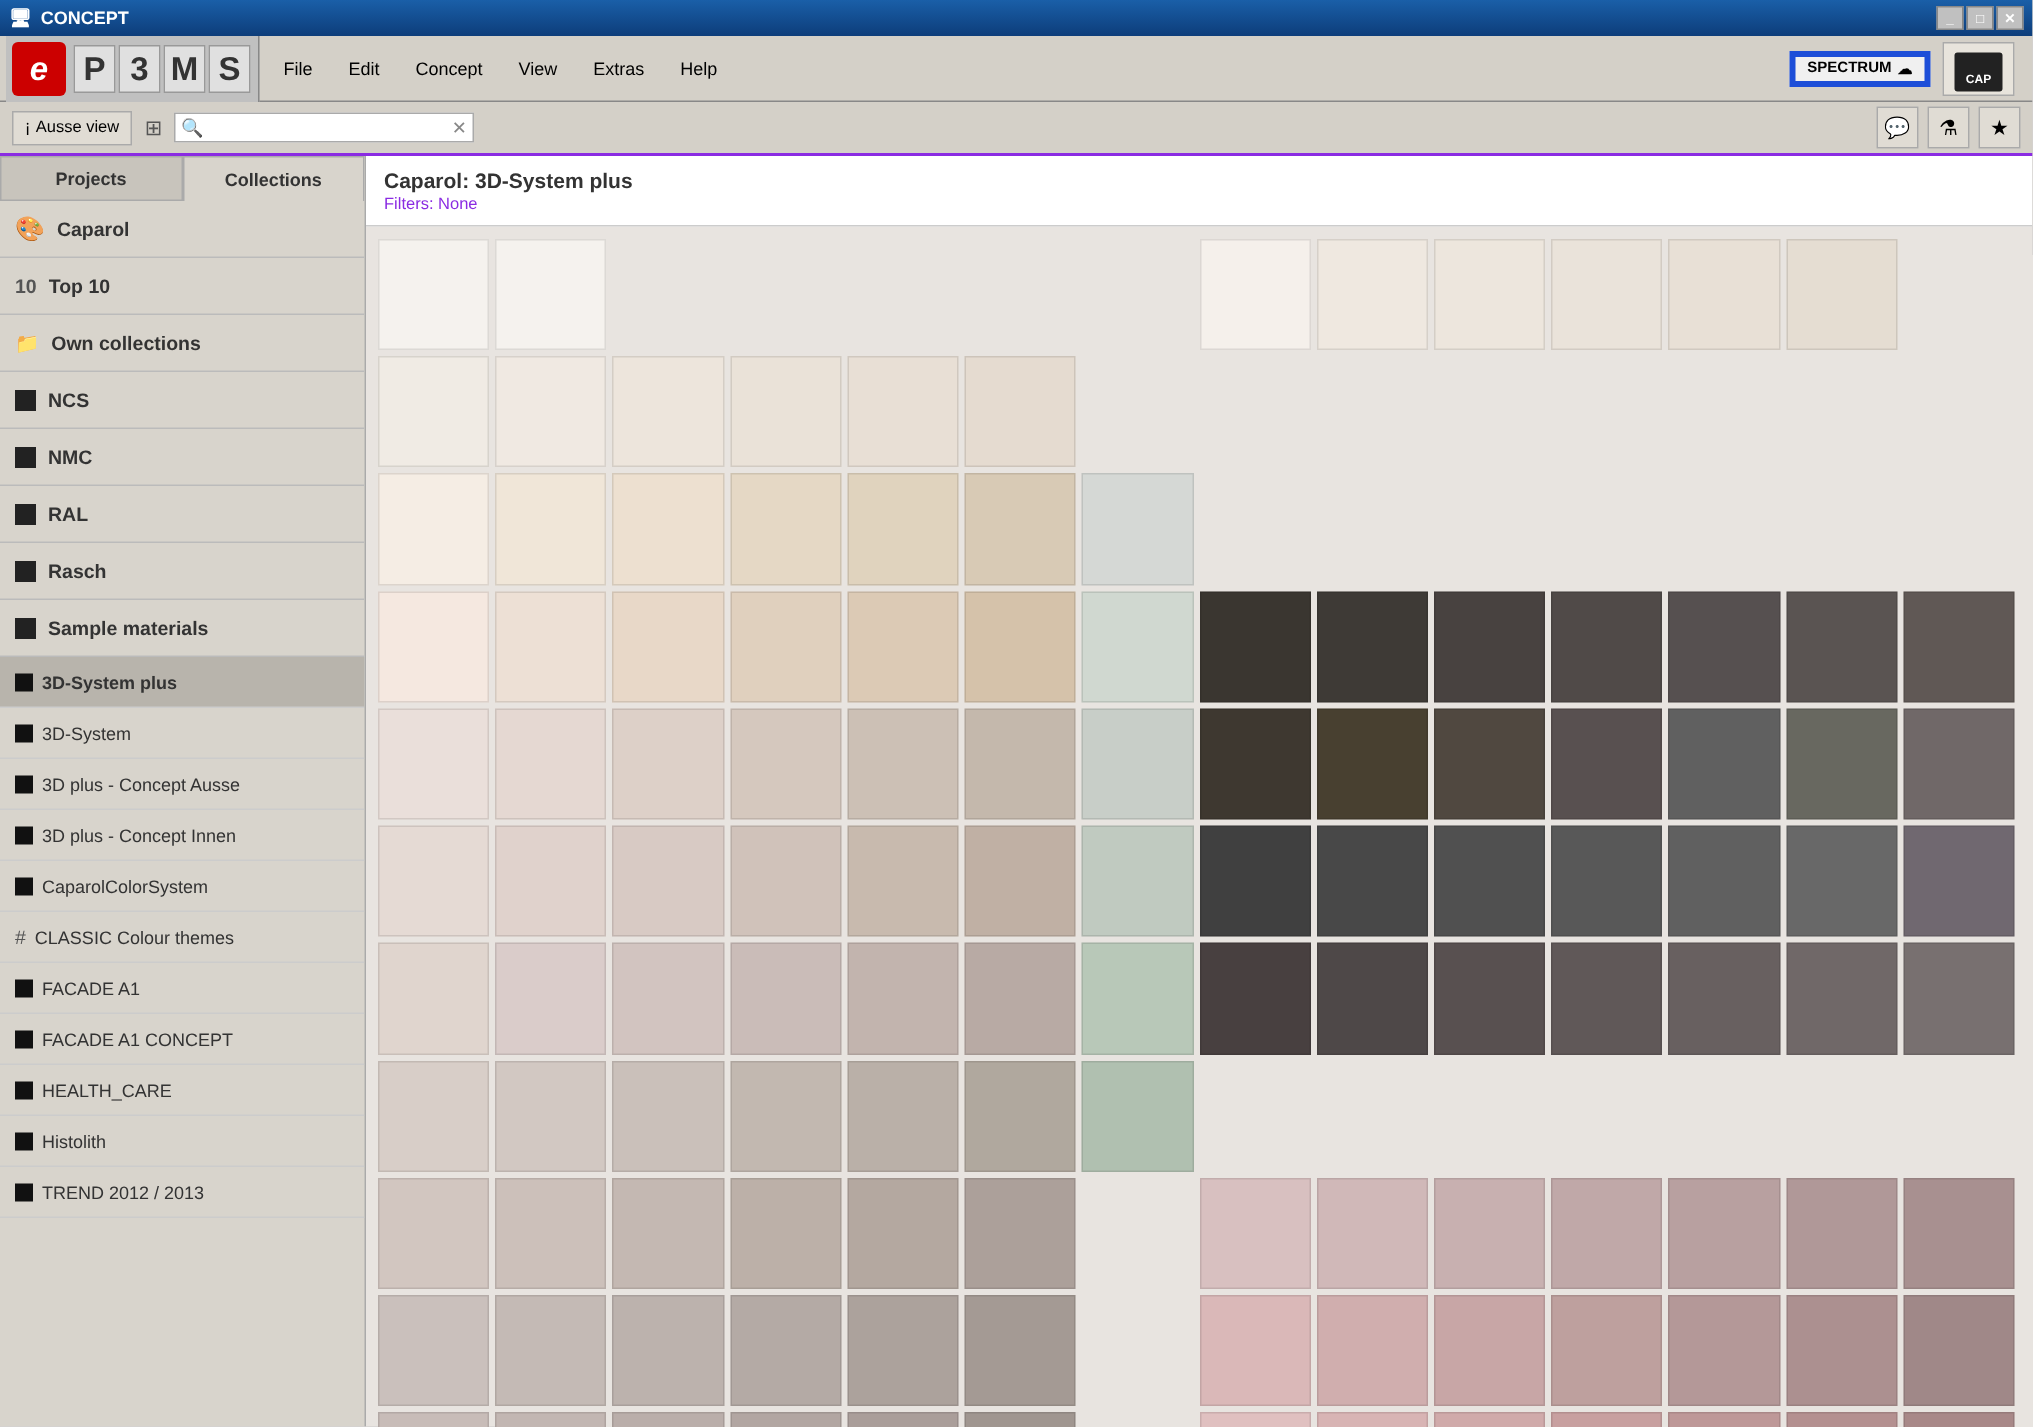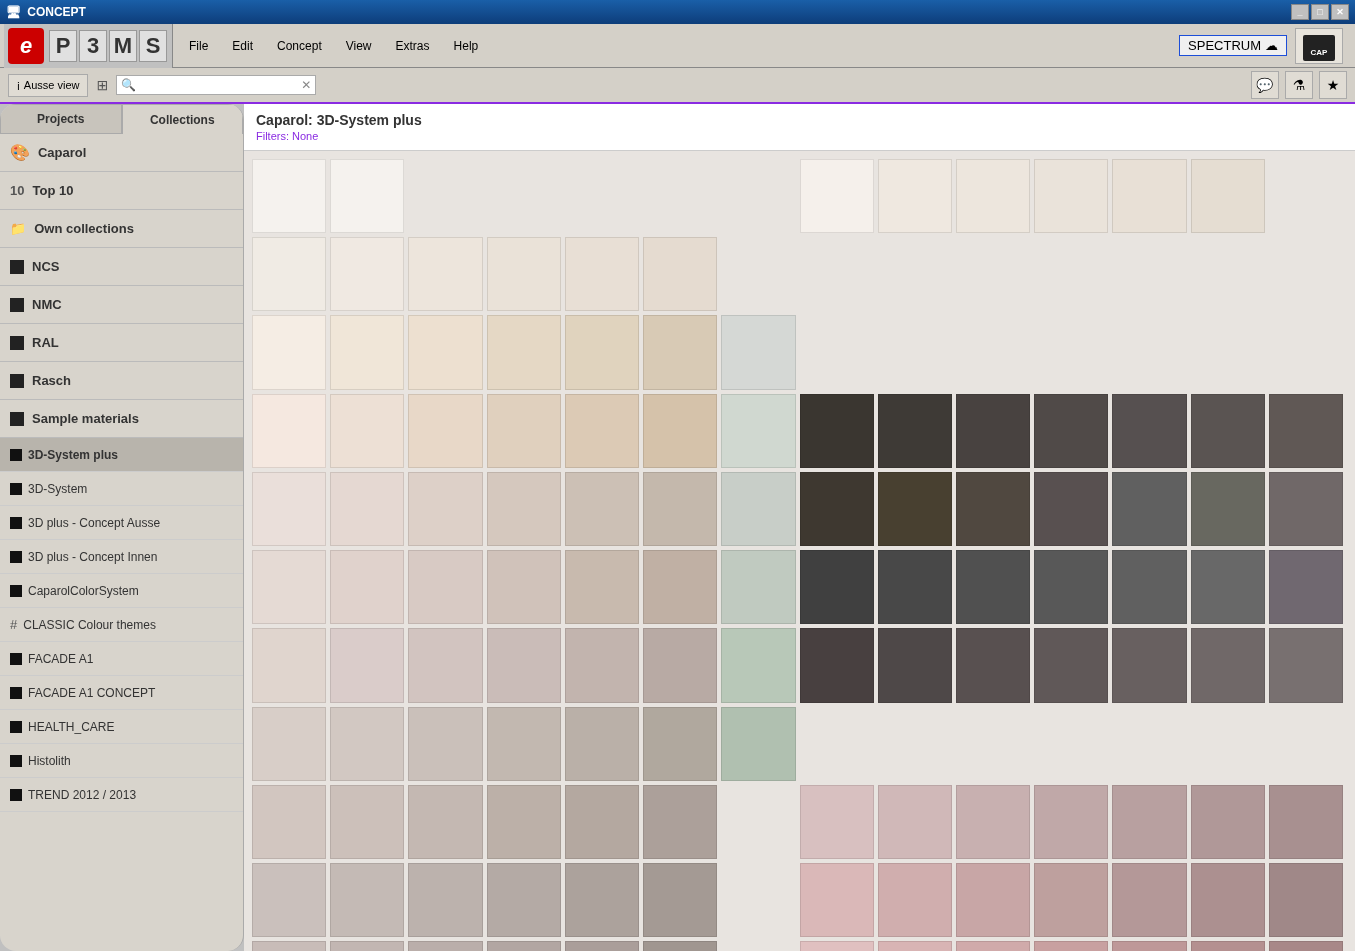--- a/index.html
+++ b/index.html
@@ -83,27 +83,28 @@
       padding: 2px 4px;
       text-align: right;
     }
     .caparol-logo {
       margin-left: auto;
       margin-right: 8px;
       display: flex;
       align-items: center;
     }
     .spectrum-btn {
-      border: 1px solid #1d4ed8;
+      border: 4px solid #1d4ed8;
       background: #f0f0f0;
       padding: 2px 8px;
-      font-size: 13px;
+      font-size: 10px;
       display: flex; align-items: center; gap: 4px;
       cursor: pointer;
       margin-right: 8px;
+      font-weight: bold;
     }
 
     
     #toolbar {
       background: #d4d0c8;
       height: 36px;
       display: flex;
       align-items: center;
       padding: 0 8px;
       border-bottom: 2px solid #8a2be2;
@@ -149,21 +150,20 @@
     }
 
     
     #sidebar {
       width: 244px;
       background: #d8d4cc;
       border-right: 1px solid #aaa;
       display: flex;
       flex-direction: column;
       overflow: hidden;
-      border-radius: 16px;
     }
     .sidebar-tabs {
       display: flex;
       height: 30px;
     }
     .sidebar-tab {
       flex: 1;
       display: flex;
       align-items: center;
       justify-content: center;

